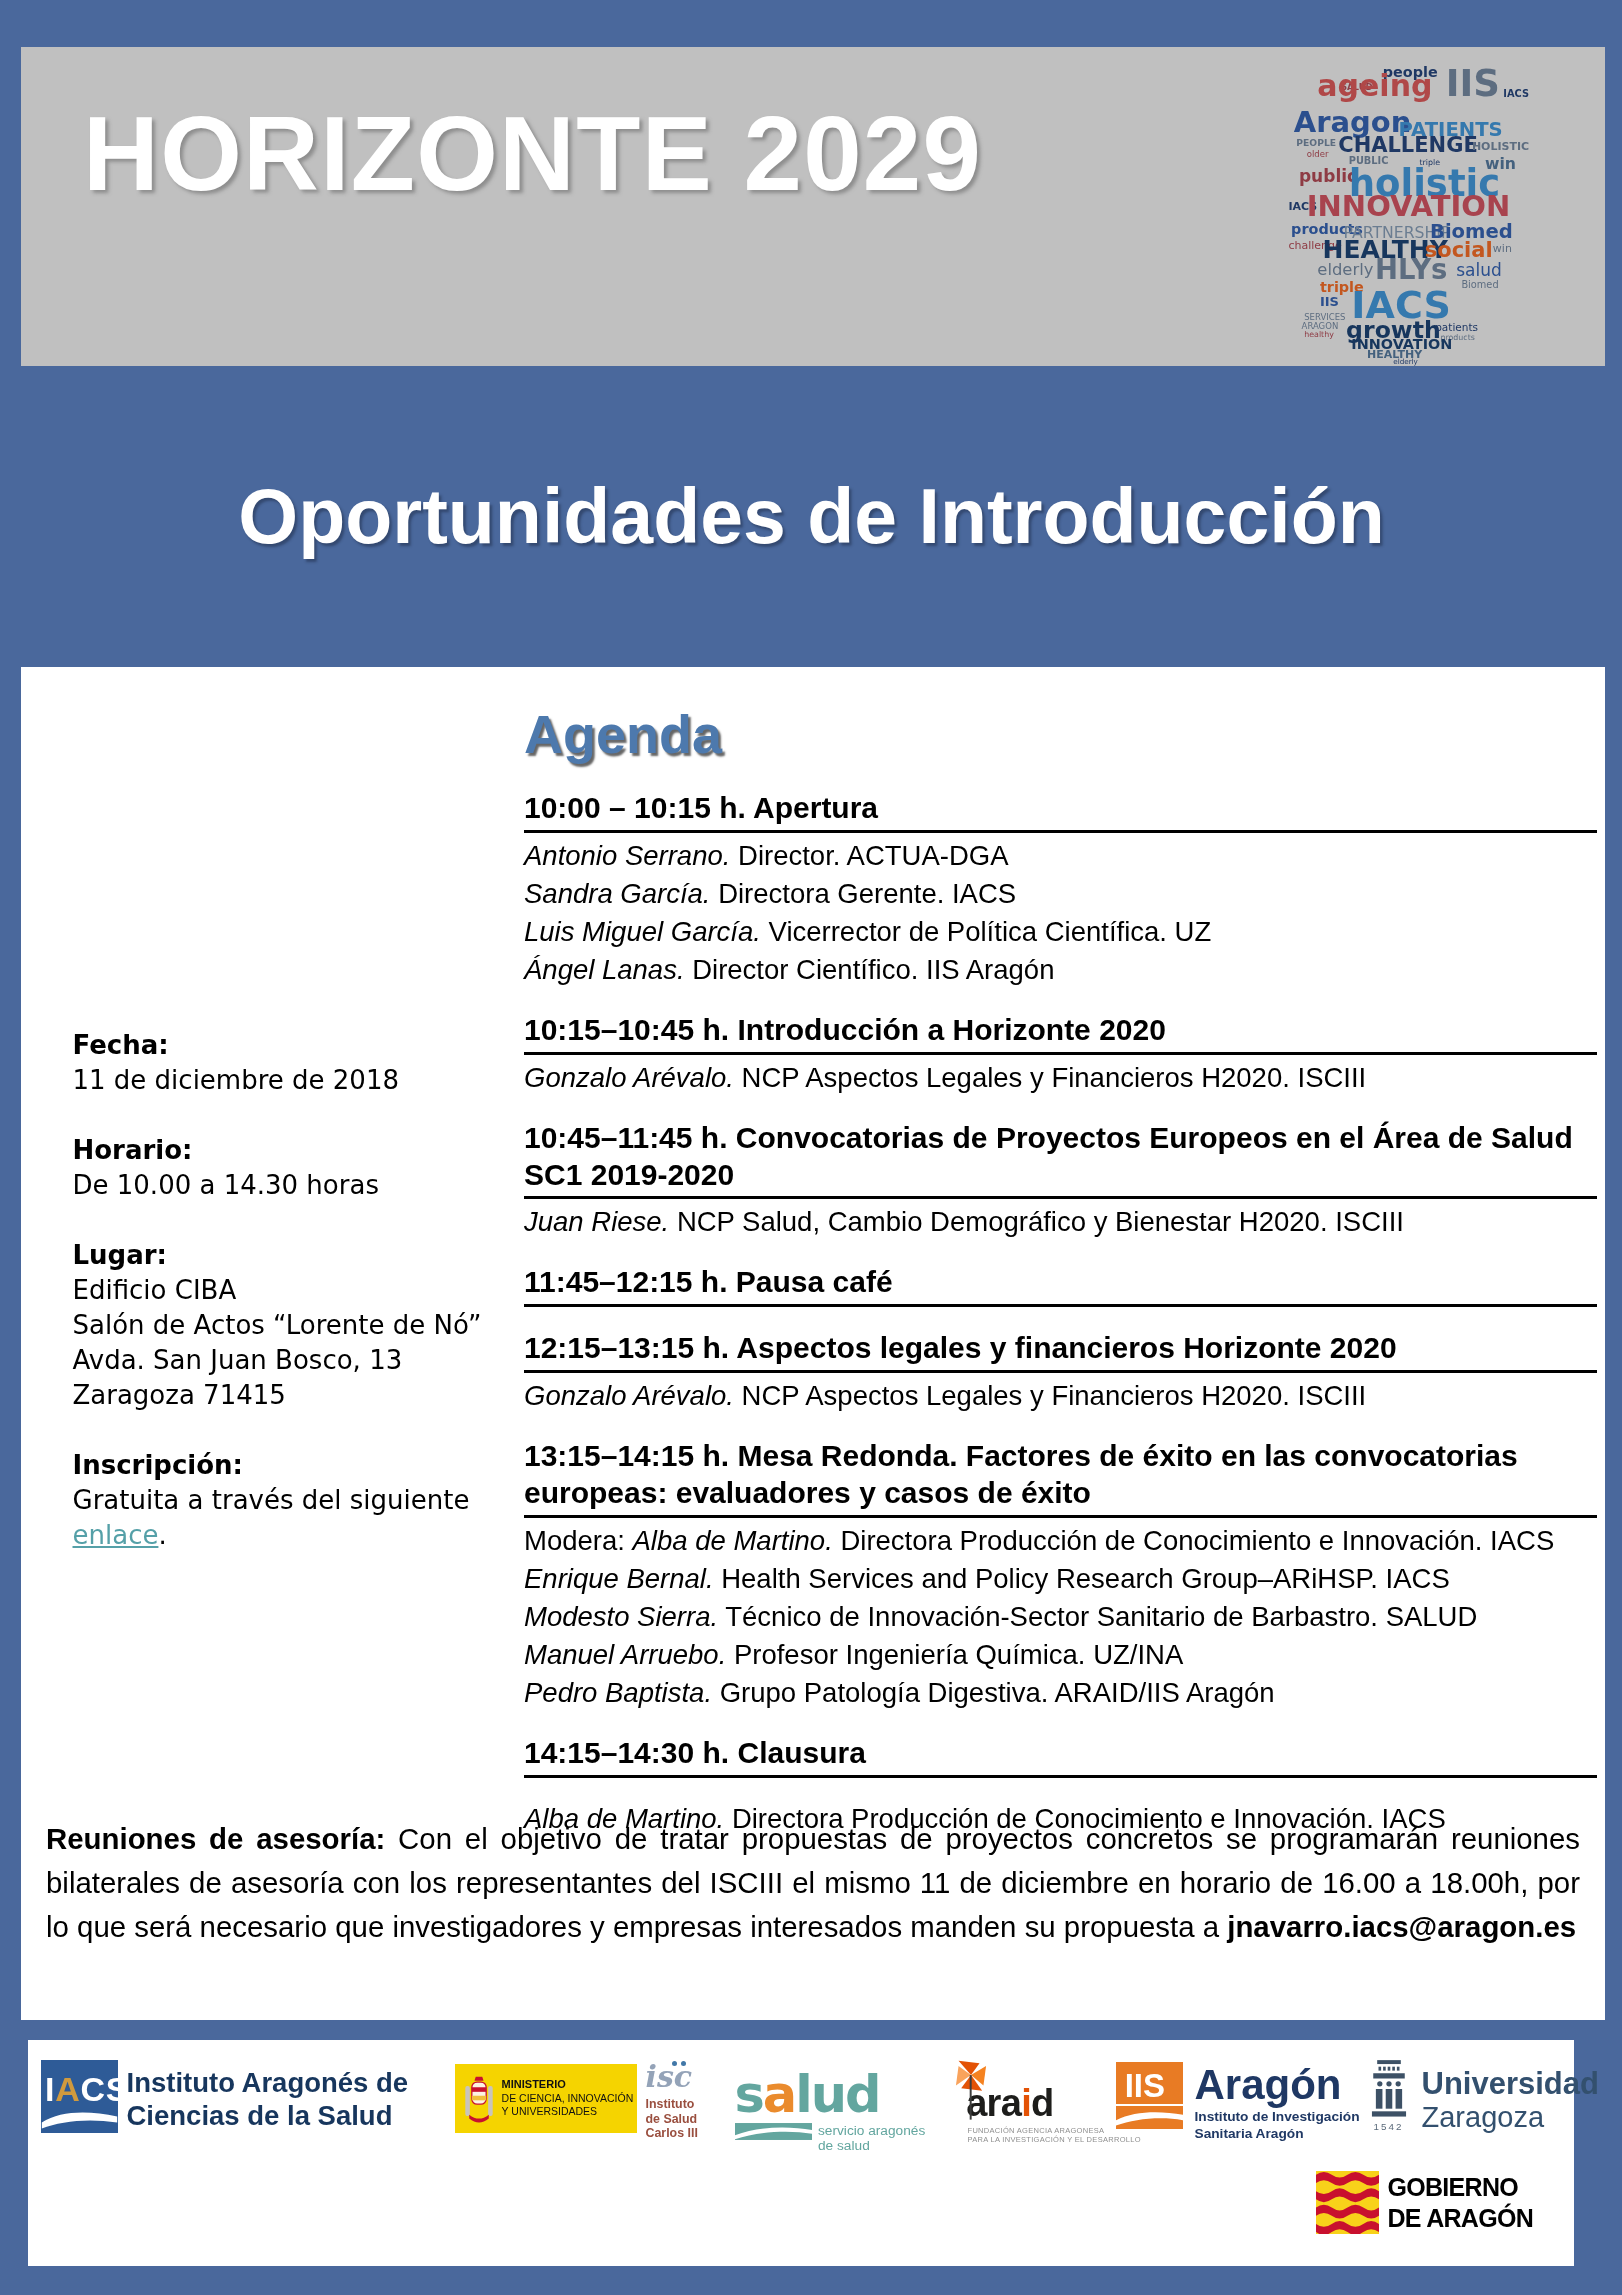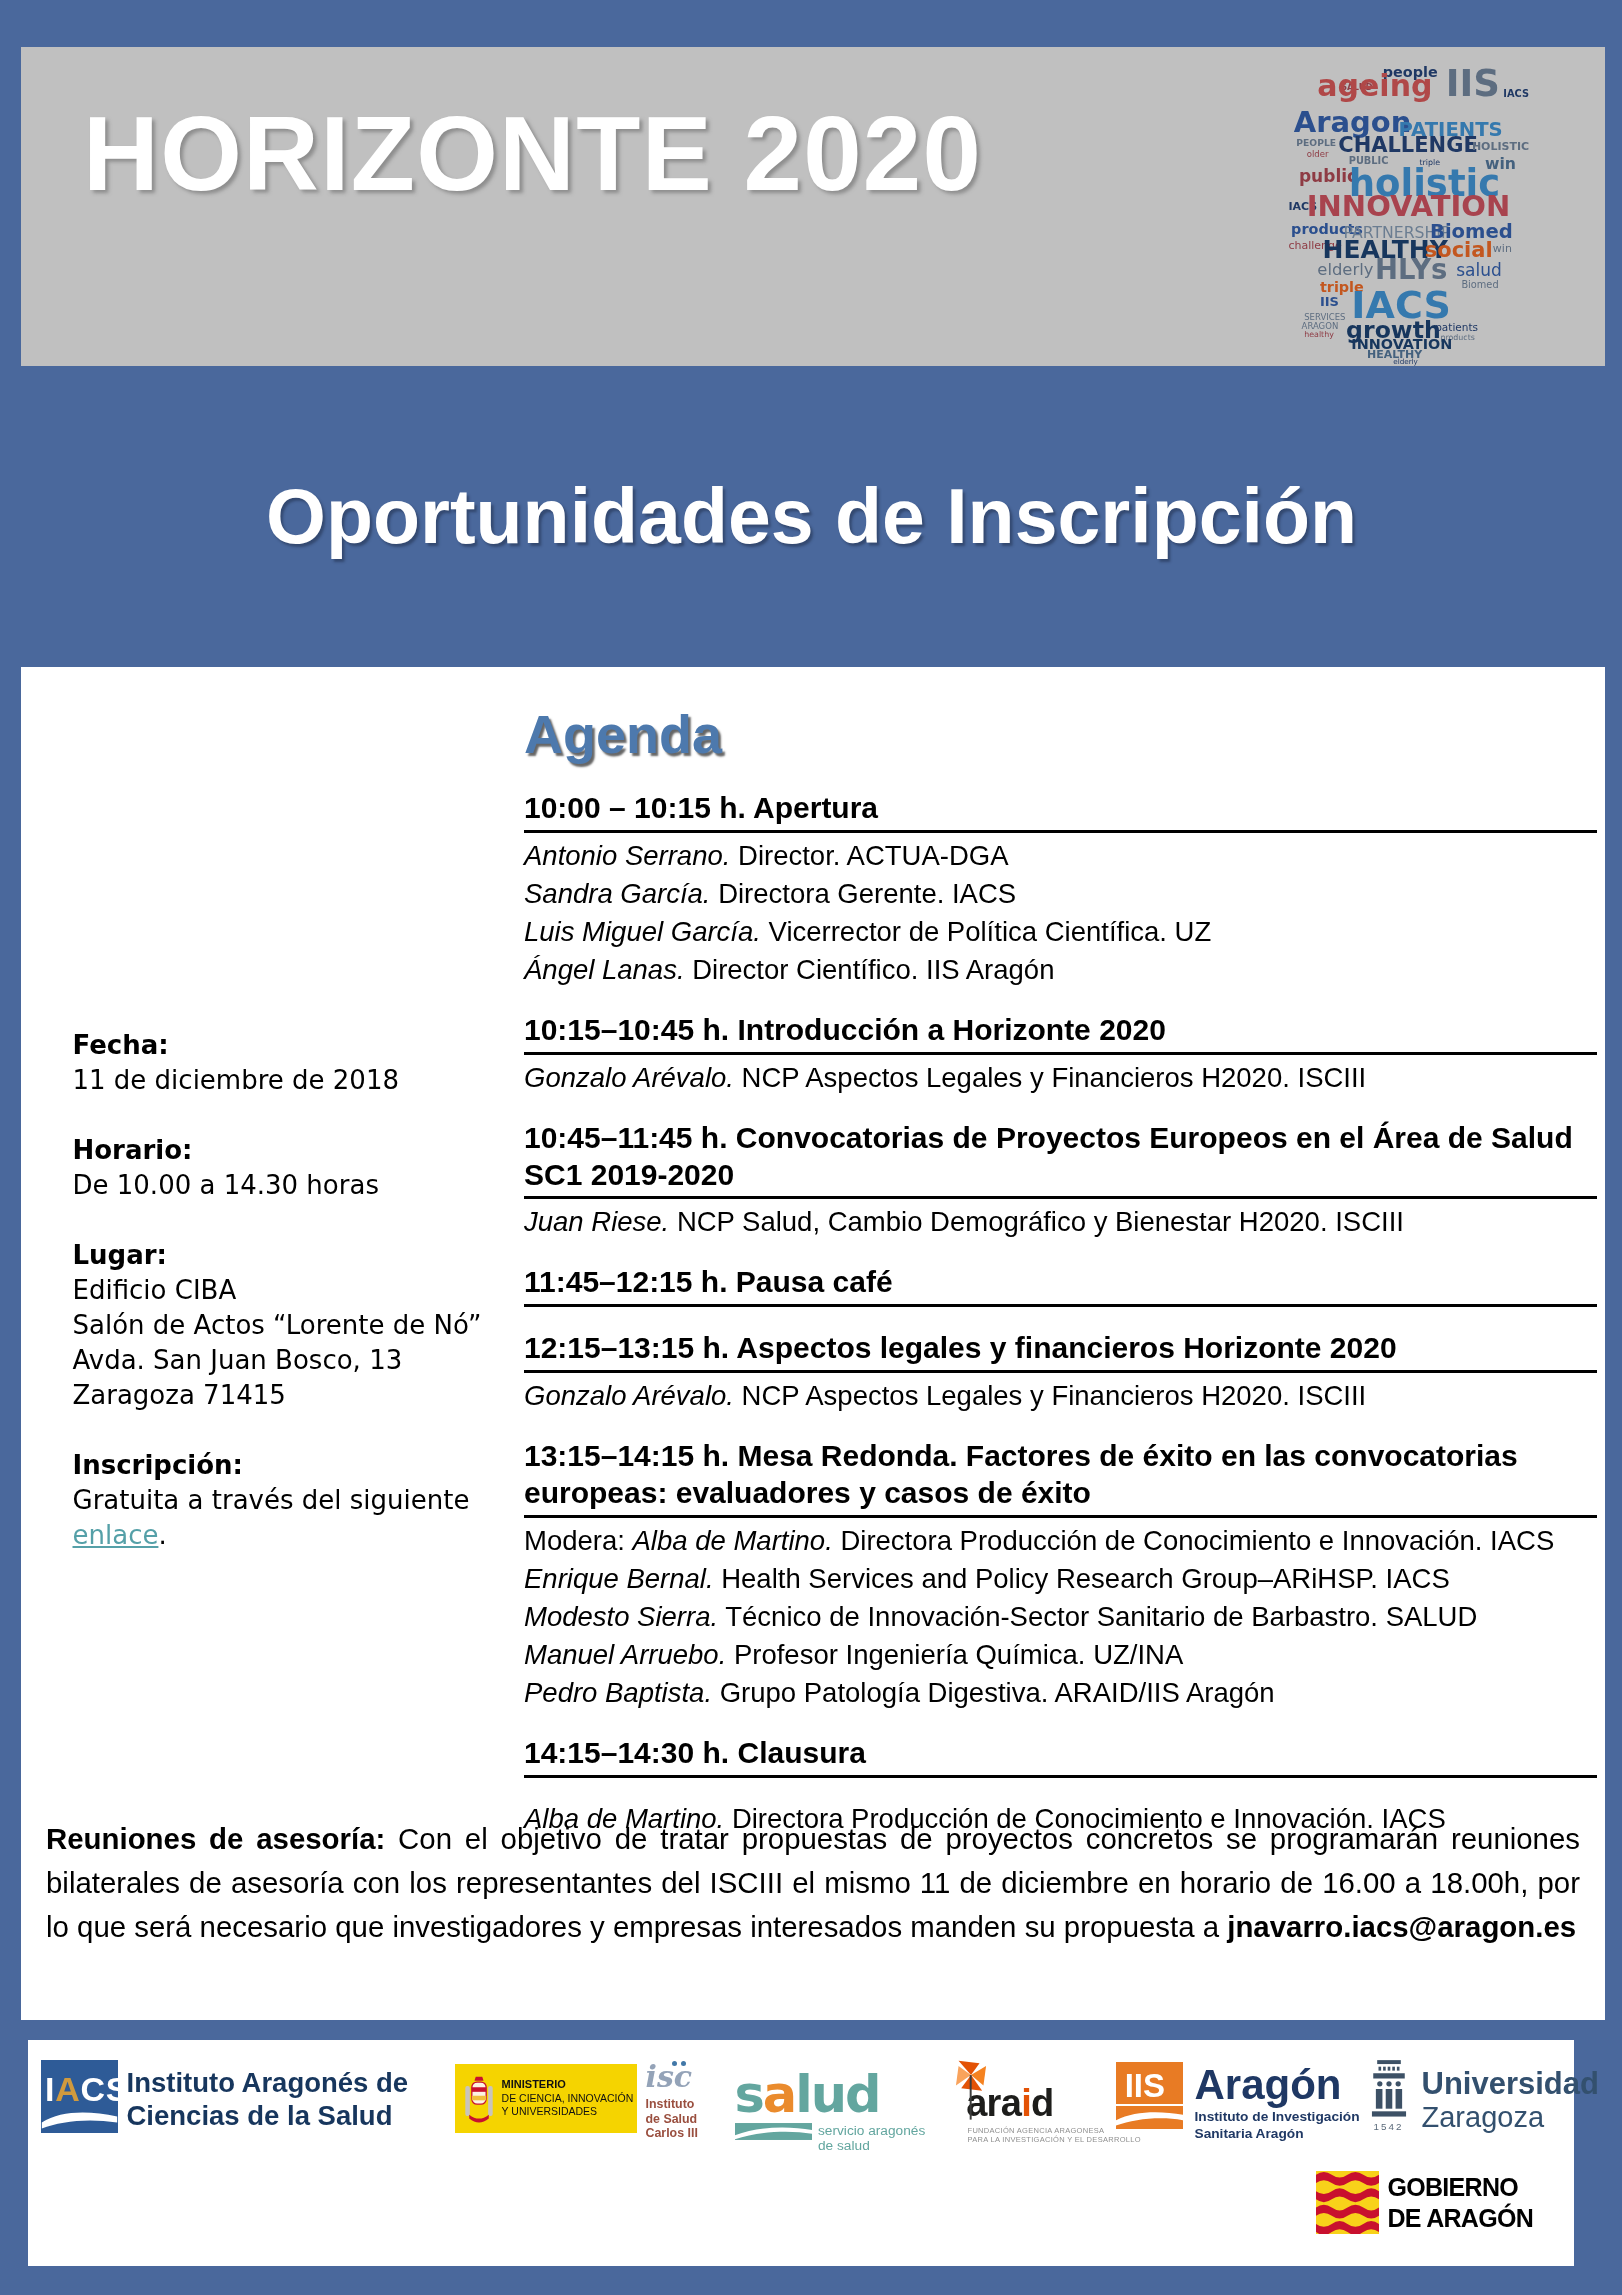--- a/index.html
+++ b/index.html
@@ -95,21 +95,21 @@
   
   .gob{position:absolute;left:1288px;top:131px;}
   .gob-sq{position:absolute;left:0;top:0;width:63px;height:63px;}
   .gob-text{position:absolute;left:72px;top:1.3px;font-size:25px;line-height:31px;font-weight:800;color:#000;
     letter-spacing:-0.7px;white-space:nowrap;}
 </style>
 </head>
 <body>
 
 <div class="gray-header">
-  <div class="header-title">HORIZONTE 2020</div>
+  <div class="header-title">HORIZONTE 2029</div>
   <div class="word-cloud">
       <span class="wc" style="left: 40%; top: 3%; font-size: 14.4px; color: rgb(31, 56, 100); font-weight: 700;">people</span>
       <span class="wc" style="left: 24%; top: 9%; font-size: 8.5px; color: rgb(142, 59, 68); font-weight: 700;">SALUD</span>
       <span class="wc" style="left: 15%; top: 5%; font-size: 30px; color: rgb(176, 72, 72); font-weight: 700;">ageing</span>
       <span class="wc" style="left: 64%; top: 3%; font-size: 37px; color: rgb(93, 109, 128); font-weight: 700;">IIS</span>
       <span class="wc" style="left: 86%; top: 11%; font-size: 9.8px; color: rgb(31, 56, 100); font-weight: 700;">IACS</span>
       <span class="wc" style="left: 6%; top: 17%; font-size: 29px; color: rgb(43, 79, 142); font-weight: 700;">Aragon</span>
       <span class="wc" style="left: 46%; top: 21%; font-size: 19.6px; color: rgb(53, 121, 174); font-weight: 700;">PATIENTS</span>
       <span class="wc" style="left: 7%; top: 27%; font-size: 9.2px; color: rgb(93, 109, 128); font-weight: 700;">PEOPLE</span>
       <span class="wc" style="left: 11%; top: 31%; font-size: 8.5px; color: rgb(142, 59, 68);">older</span>
@@ -142,21 +142,21 @@
       <span class="wc" style="left: 26%; top: 87%; font-size: 23.6px; color: rgb(23, 54, 93); font-weight: 700;">growth</span>
       <span class="wc" style="left: 60%; top: 88%; font-size: 10.5px; color: rgb(31, 56, 100);">patients</span>
       <span class="wc" style="left: 62%; top: 92%; font-size: 7.9px; color: rgb(93, 109, 128);">products</span>
       <span class="wc" style="left: 28%; top: 93%; font-size: 14.4px; color: rgb(23, 54, 93); font-weight: 700;">INNOVATION</span>
       <span class="wc" style="left: 34%; top: 97%; font-size: 11px; color: rgb(68, 97, 126); font-weight: 700;">HEALTHY</span>
       <span class="wc" style="left: 44%; top: 100%; font-size: 7.2px; color: rgb(31, 56, 100);">elderly</span>
     </div>
 </div>
 
 <div class="banner">
-  <div class="banner-line">Oportunidades de Inscripción</div>
+  <div class="banner-line">Oportunidades de Introducción</div>
 </div>
 
 <div class="main-box">
 
   <div class="sidebar">
     <div class="sb-group">
       <div class="sb-label">Fecha:</div>
       <div>11 de diciembre de 2018</div>
     </div>
     <div class="sb-group">

